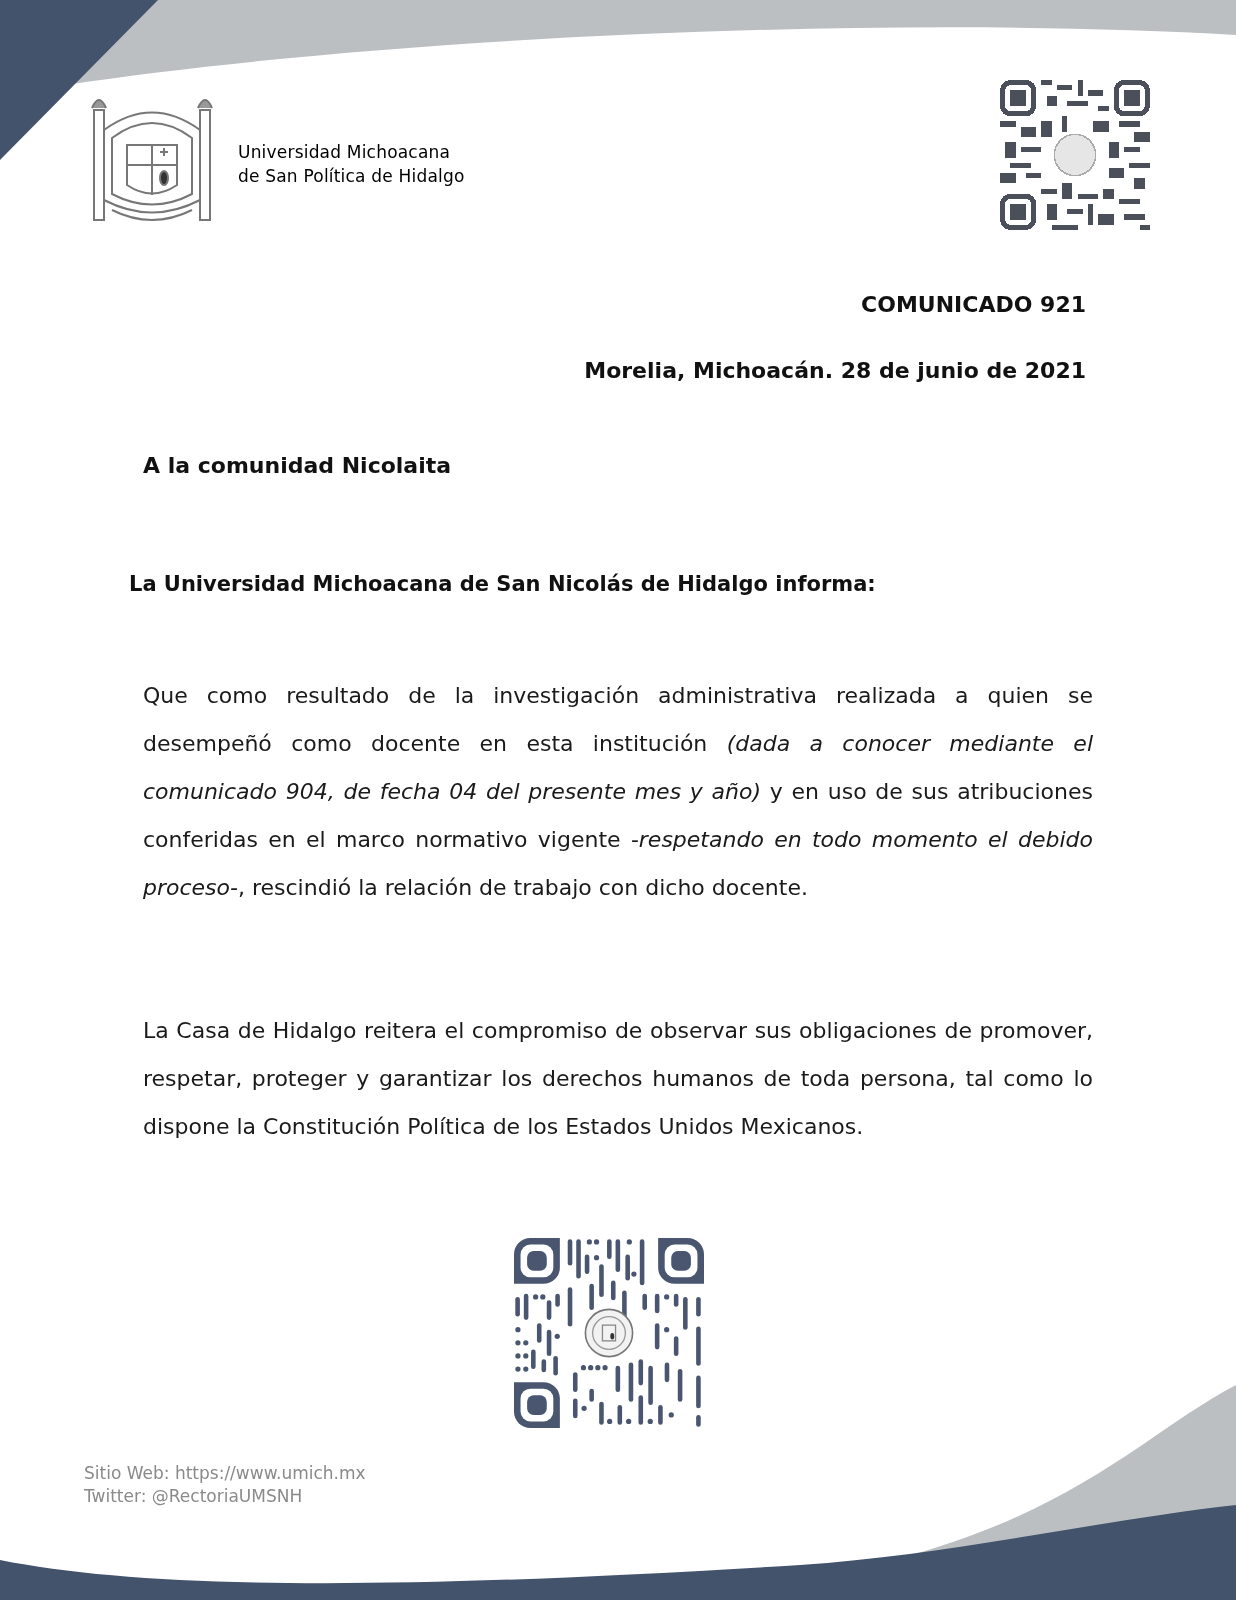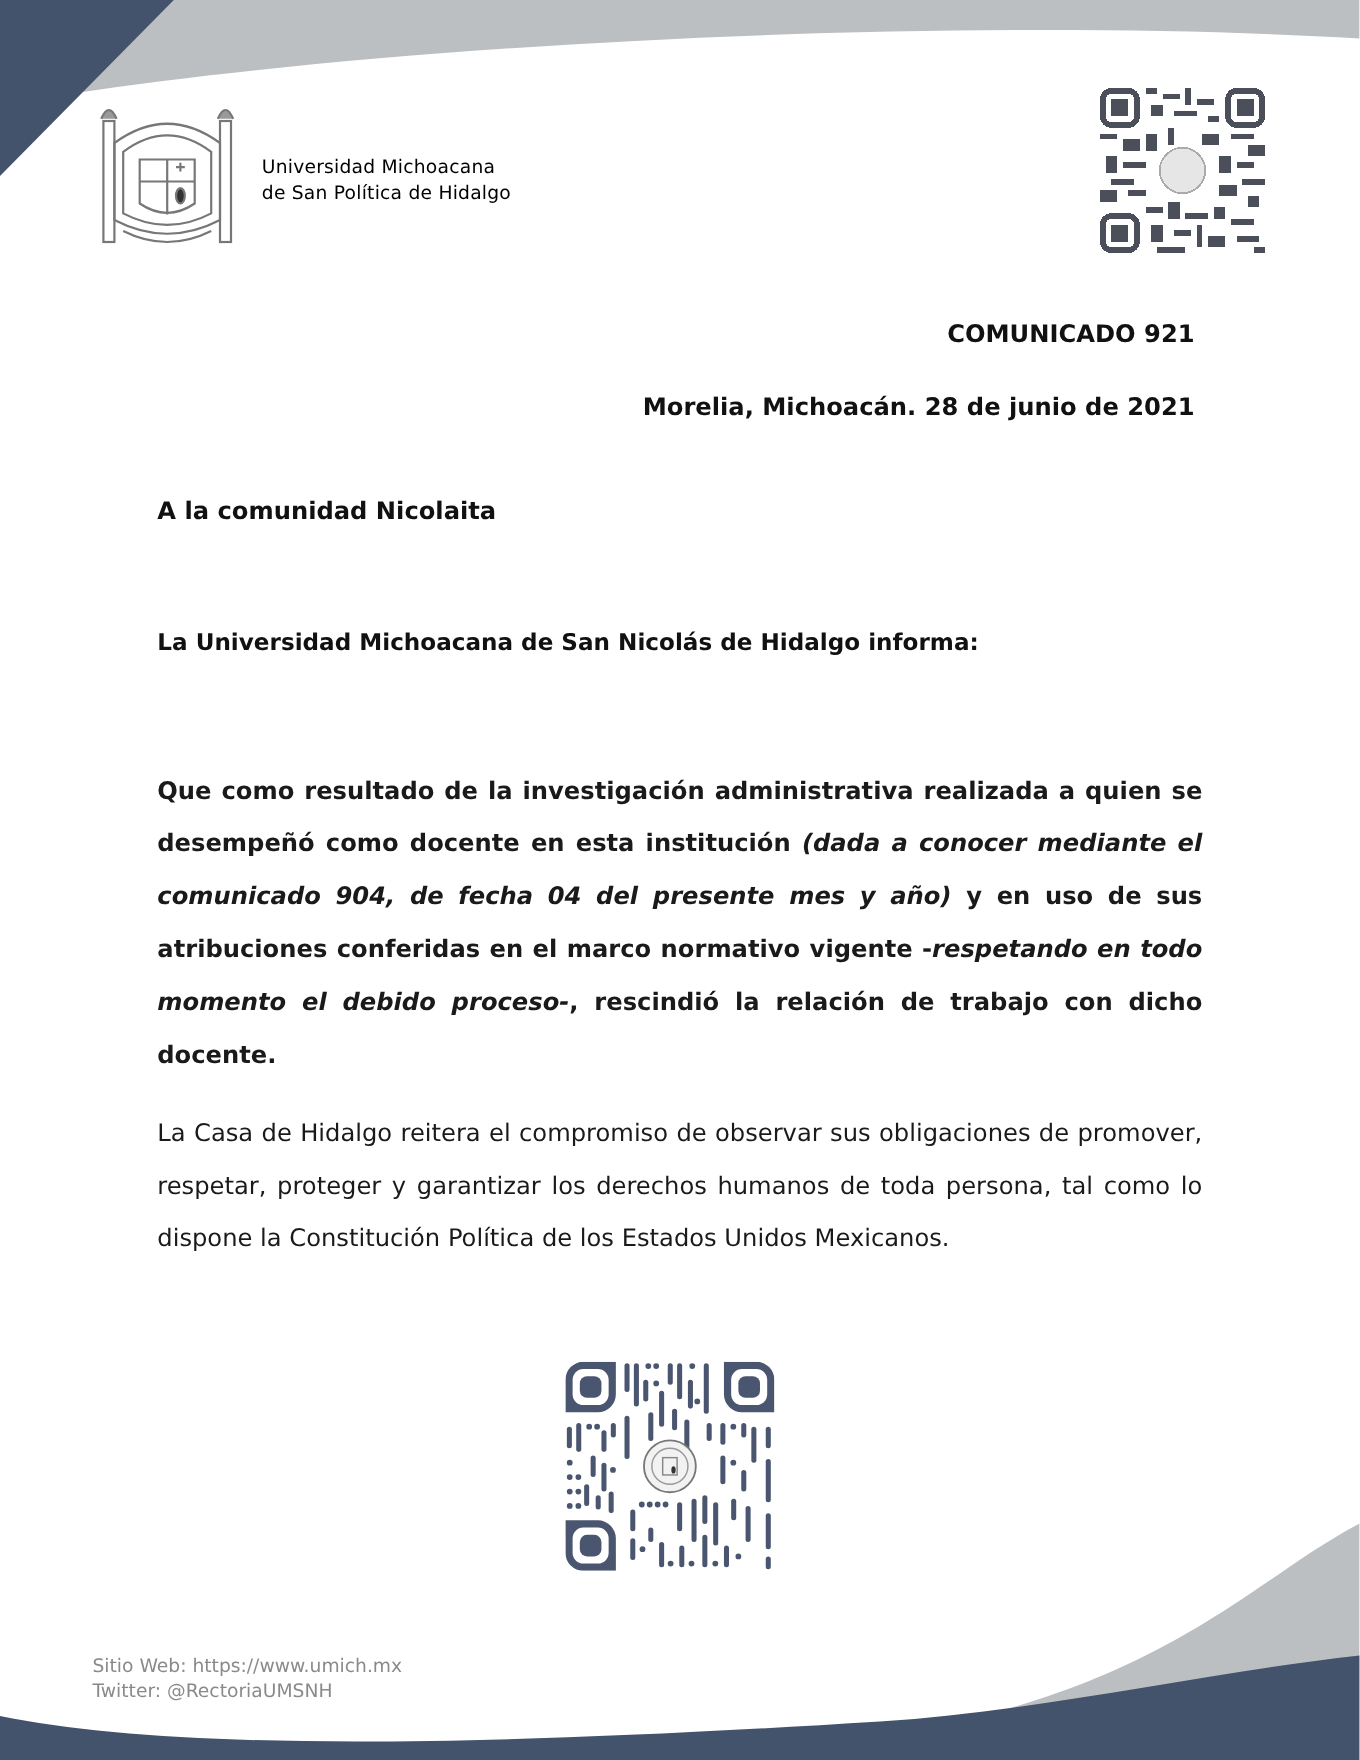--- a/index.html
+++ b/index.html
@@ -8,27 +8,27 @@
       background: #ffffff; font-family: "DejaVu Sans", sans-serif; color: #111;
     }
     .bg-svg { position: absolute; left: 0; top: 0; width: 1236px; height: 1600px; z-index: 0; }
     .layer { position: absolute; z-index: 1; }
     .logo { left: 82px; top: 90px; width: 140px; height: 140px; }
     .uni-name { left: 238px; top: 140px; color: #000000; font-size: 17px; line-height: 24px; letter-spacing: 0.2px; }
     .qr-top { left: 1000px; top: 80px; width: 150px; height: 150px; }
     .comunicado { right: 150px; top: 292px; font-weight: bold; font-size: 22px; }
     .fecha { right: 150px; top: 358px; font-weight: bold; font-size: 22px; text-align: center; }
     .recipients { left: 143px; top: 448px; font-weight: bold; font-size: 22px; line-height: 36px; }
-    .informa { left: 143px; top: 572px; font-weight: bold; font-size: 21px; }
+    .informa { left: 129px; top: 572px; font-weight: bold; font-size: 21px; }
     .para { left: 143px; width: 950px; font-size: 22px; line-height: 48px; text-align: justify; color: #1a1a1a; }
-    .para1 { top: 696px; font-weight: bold; }
+    .para1 { top: 672px; }
     .para2 { top: 1007px; }
     .para i { font-style: italic; }
     .qr-bottom { left: 514px; top: 1238px; width: 190px; height: 190px; }
-    .footer { left: 84px; top: 1504px; color: #8a8a8a; font-size: 17px; line-height: 23px; }
+    .footer { left: 84px; top: 1462px; color: #8a8a8a; font-size: 17px; line-height: 23px; }
   </style>
 </head>
 <body>
 
 <svg class="bg-svg" viewBox="0 0 1236 1600" xmlns="http://www.w3.org/2000/svg">
 
   <path d="M130 0 L1236 0 L1236 35 C900 15 400 35 65 85 Z" fill="#bcbfc2"></path>
 
   <path d="M0 0 L158 0 L0 160 Z" fill="#43536b"></path>
 

